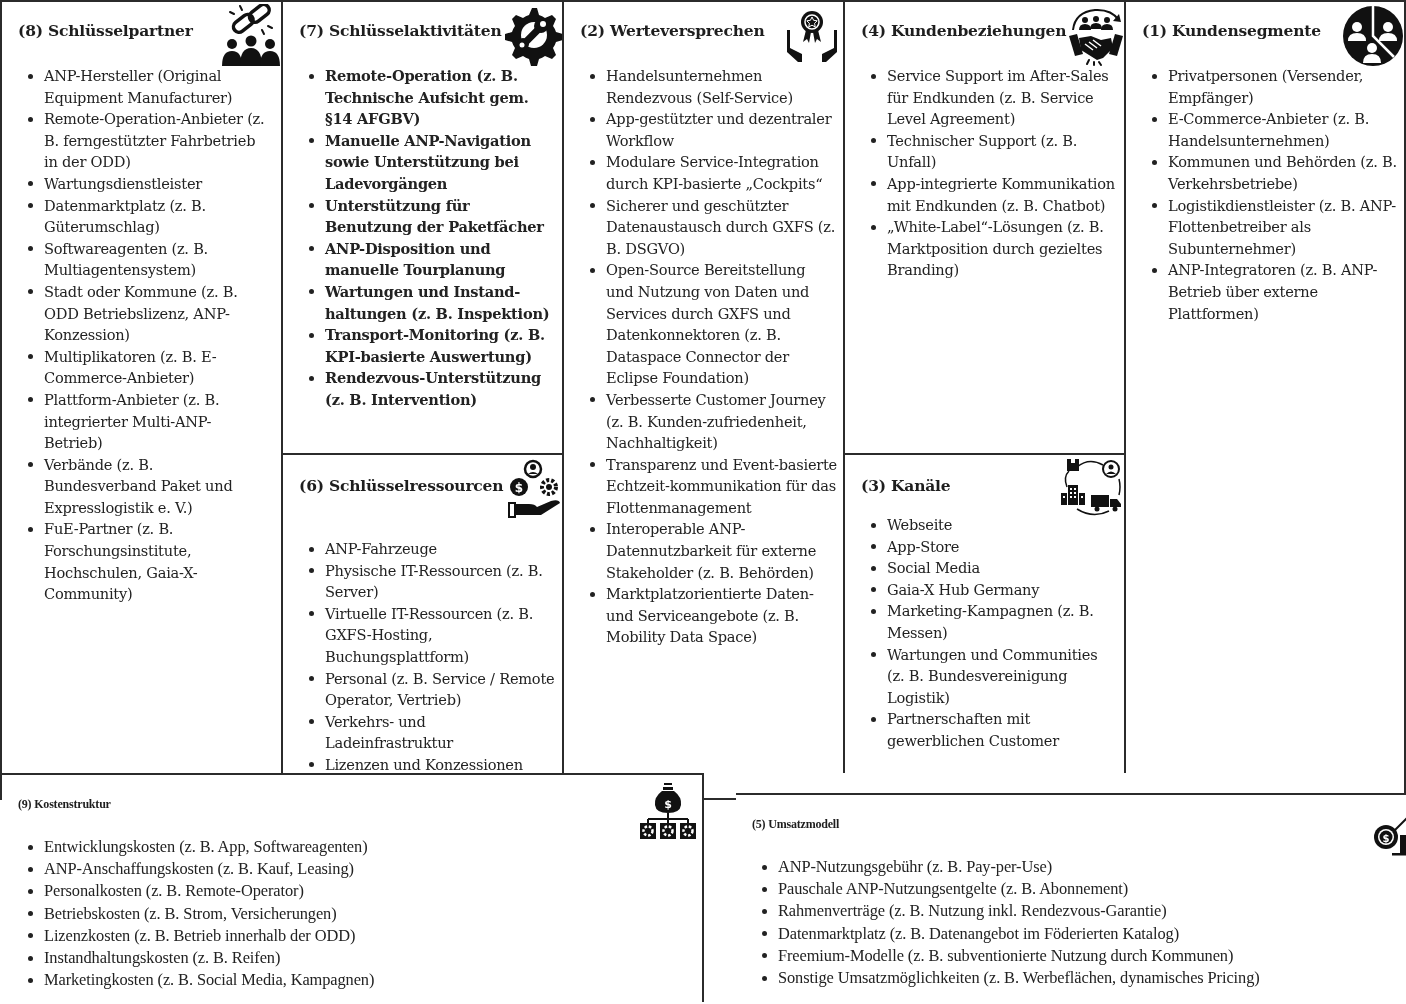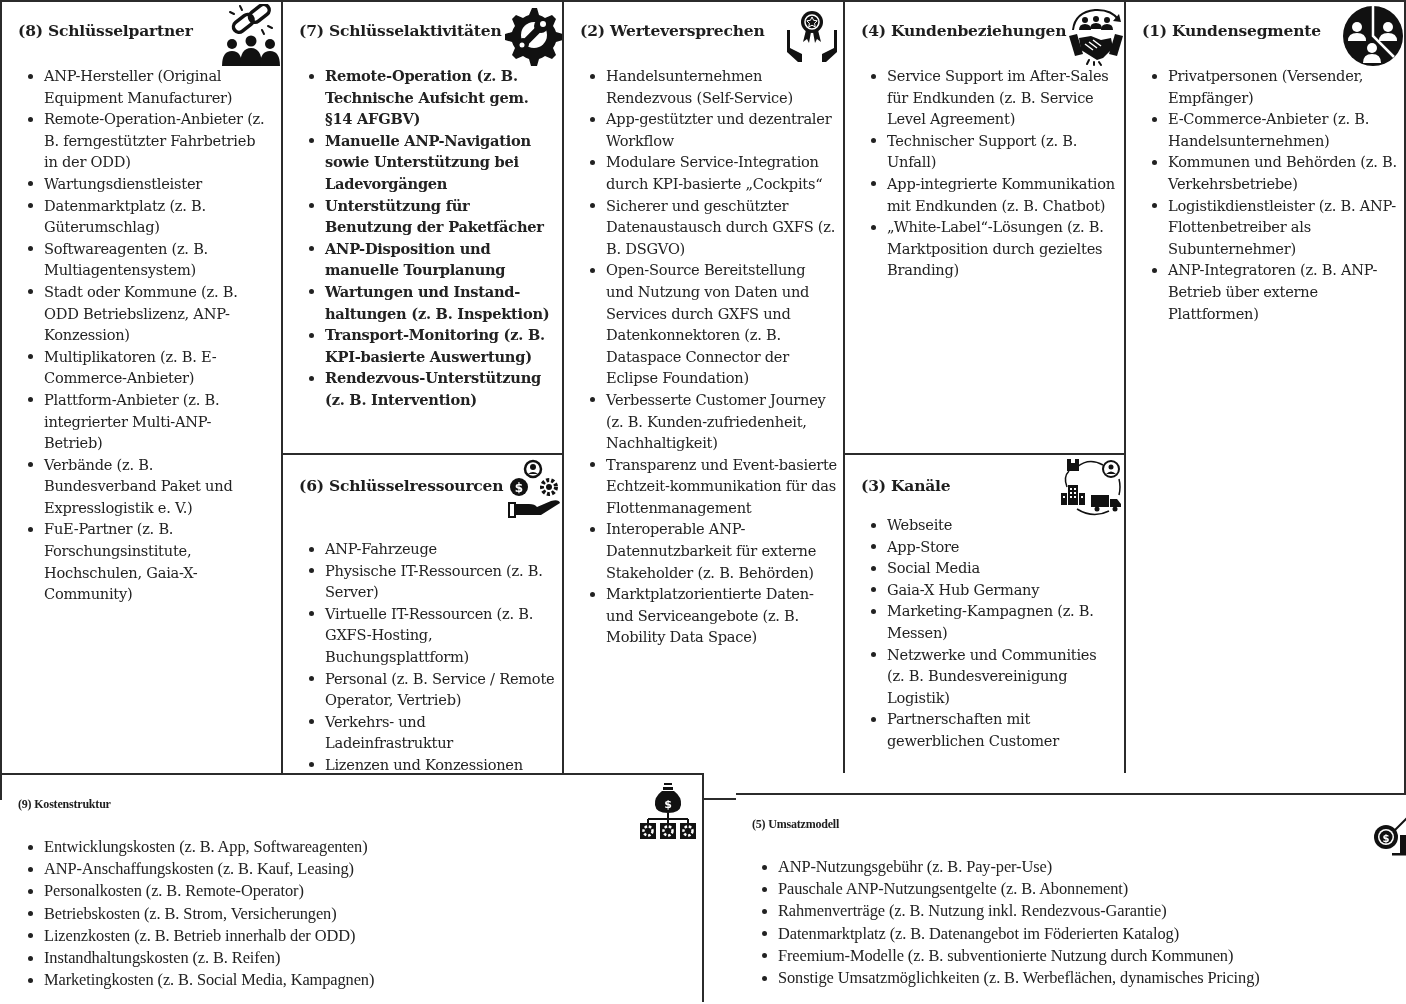--- a/index.html
+++ b/index.html
@@ -202,21 +202,21 @@
         <circle cx="38" cy="52" r="2.5" fill="#111"></circle>
         <circle cx="56" cy="52" r="2.5" fill="#111"></circle>
       </svg>
     </div>
     <ul class="items" style="top:59px;">
       <li>Webseite</li>
       <li>App-Store</li>
       <li>Social Media</li>
       <li>Gaia-X Hub Germany</li>
       <li>Marketing-Kampagnen (z. B. Messen)</li>
-      <li>Netzwerke und Communities (z. B. Bundesvereinigung Logistik)</li>
+      <li>Wartungen und Communities (z. B. Bundesvereinigung Logistik)</li>
       <li>Partnerschaften mit gewerblichen Customer</li>
     </ul>
   </section>
 
   <section class="cell" style="left:1124px; top:0; width:278px; height:771px;">
     <h2 class="title">(1) Kundensegmente</h2>
     <div class="icon" style="left:216px; top:3px;">
       <svg width="62" height="62" viewBox="0 0 62 62">
         <circle cx="31" cy="31" r="30" fill="#111"></circle>
         <path d="M31 1 L31 31 L52 52" fill="none" stroke="#fff" stroke-width="2.5"></path>

